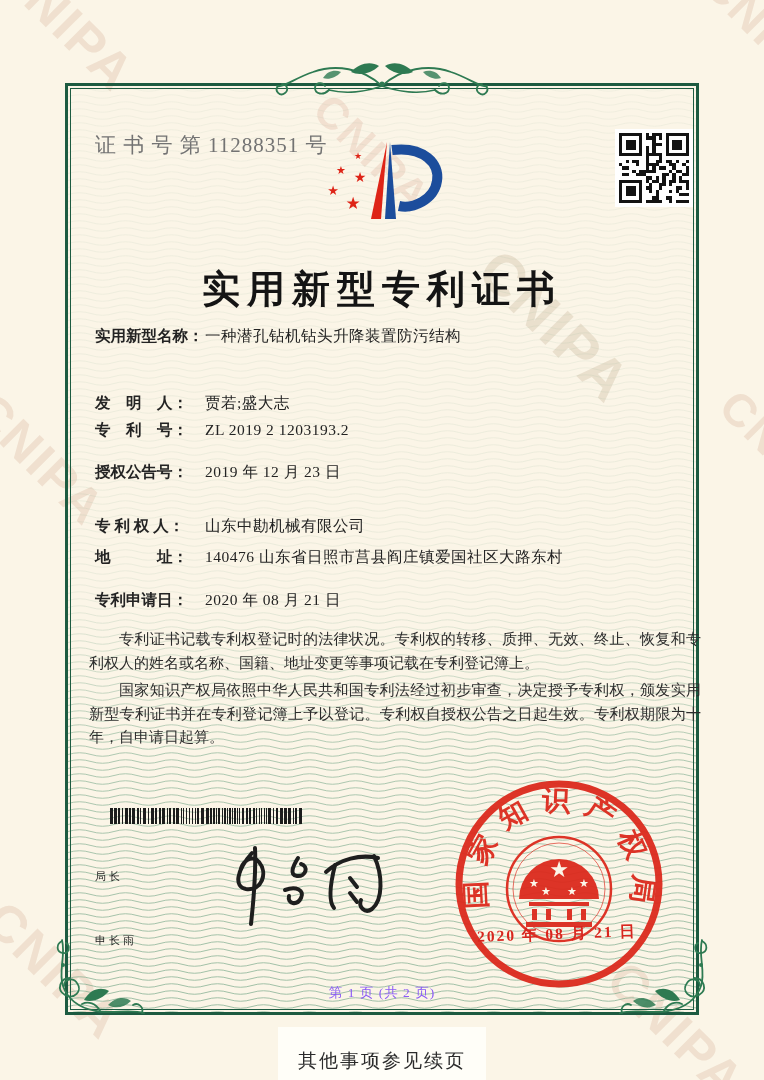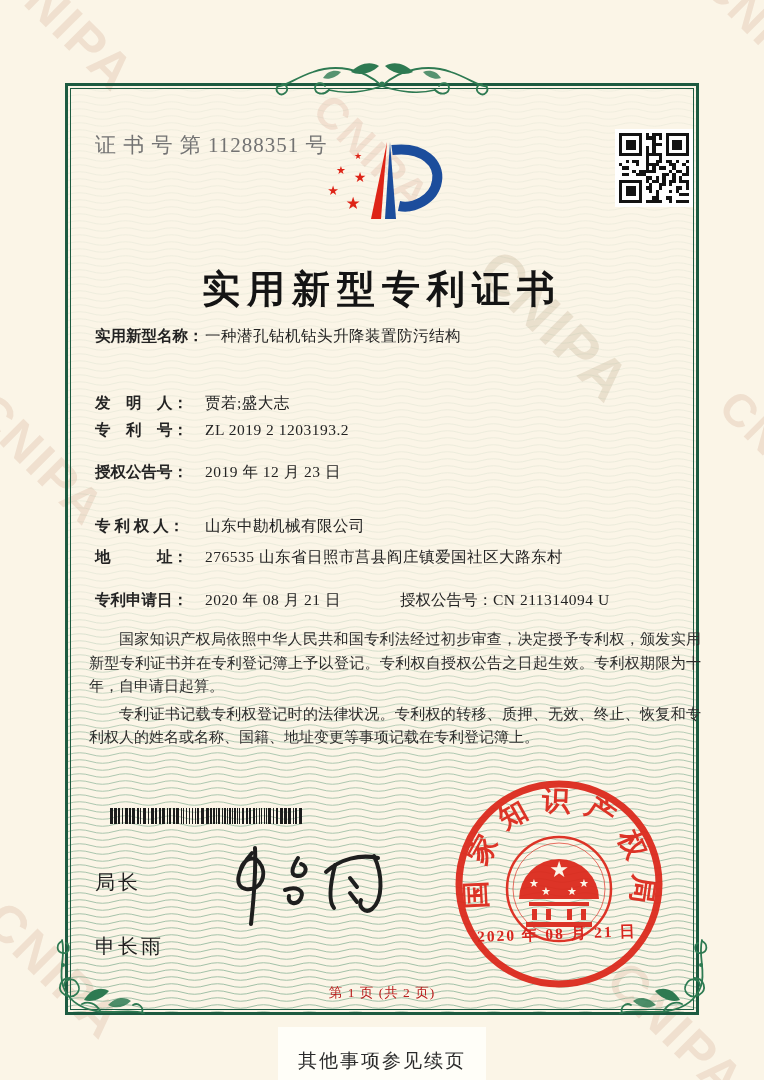--- a/index.html
+++ b/index.html
@@ -39,22 +39,22 @@
     left:0;top:232px;width:764px;text-align:center;
     font-size:38px;font-weight:bold;letter-spacing:7px;color:#141414;margin-top:32px;
   }
   .row{left:95px;width:604px;font-size:15.5px;color:#232323;white-space:nowrap;}
   .row .lbl{display:inline-block;width:110px;white-space:pre;font-weight:bold;}
   .row .val{letter-spacing:0.5px;}
   .pair2{position:absolute;left:305px;top:0;}
   .paras{left:89px;top:628px;width:612px;font-size:15px;line-height:23.5px;
          text-align:justify;color:#2c2c2c;}
   .paras p{margin:0 0 4px 0;text-indent:2em;}
-  .officer{left:95px;font-size:20px;letter-spacing:3px;color:#222;}
-  .pageno{left:65px;top:984px;width:634px;text-align:center;font-size:13.5px;color:#b91c1c;letter-spacing:1px;}
+  .officer{left:95px;font-size:11px;letter-spacing:3px;color:#222;}
+  .pageno{left:65px;top:984px;width:634px;text-align:center;font-size:13.5px;color:#8b5cf6;letter-spacing:1px;}
   .footnote-wrap{left:0;top:1027px;width:764px;text-align:center;}
   .footnote{
     display:inline-block;background:#fffef8;padding:21px 20px;
     font-size:19px;color:#2c2c2c;letter-spacing:2px;
   }
   
   .qr{left:615px;top:129px;width:78px;height:78px;background:#fff;padding:4px;box-sizing:border-box;}
   .barcode{left:110px;top:808px;width:196px;height:16px;}
   
   .seal{left:450px;top:775px;width:218px;height:218px;opacity:0.95;}
@@ -309,32 +309,29 @@
 <div class="abs row" style="top:420px">
   <span class="lbl">专　利　号：</span><span class="val">ZL 2019 2 1203193.2</span>
 </div>
 <div class="abs row" style="top:462px">
   <span class="lbl">授权公告号：</span><span class="val">2019 年 12 月 23 日</span>
 </div>
 <div class="abs row" style="top:516px">
   <span class="lbl">专 利 权 人：</span><span class="val">山东中勘机械有限公司</span>
 </div>
 <div class="abs row" style="top:547px">
-  <span class="lbl">地　　　址：</span><span class="val">276535 山东省日照市莒县阎庄镇爱国社区大路东村</span>
+  <span class="lbl">地　　　址：</span><span class="val">140476 山东省日照市莒县阎庄镇爱国社区大路东村</span>
 </div>
 <div class="abs row" style="top:590px">
   <span class="lbl">专利申请日：</span><span class="val">2020 年 08 月 21 日</span>
-  <span class="pair2">
-    <span>授权公告号：</span><span class="val">CN 211314094 U</span>
-  </span>
 </div>
 
 <div class="abs paras">
+  <p>专利证书记载专利权登记时的法律状况。专利权的转移、质押、无效、终止、恢复和专利权人的姓名或名称、国籍、地址变更等事项记载在专利登记簿上。</p>
   <p>国家知识产权局依照中华人民共和国专利法经过初步审查，决定授予专利权，颁发实用新型专利证书并在专利登记簿上予以登记。专利权自授权公告之日起生效。专利权期限为十年，自申请日起算。</p>
-  <p>专利证书记载专利权登记时的法律状况。专利权的转移、质押、无效、终止、恢复和专利权人的姓名或名称、国籍、地址变更等事项记载在专利登记簿上。</p>
 </div>
 
 <div class="abs barcode">
   <svg id="barcode-svg" width="196" height="16">
       <rect x="0" y="0" width="3" height="16" fill="#1c1c1c"></rect>
       <rect x="4" y="0" width="3" height="16" fill="#1c1c1c"></rect>
       <rect x="8" y="0" width="2" height="16" fill="#1c1c1c"></rect>
       <rect x="12" y="0" width="1" height="16" fill="#1c1c1c"></rect>
       <rect x="15" y="0" width="3" height="16" fill="#1c1c1c"></rect>
       <rect x="19" y="0" width="2" height="16" fill="#1c1c1c"></rect>

